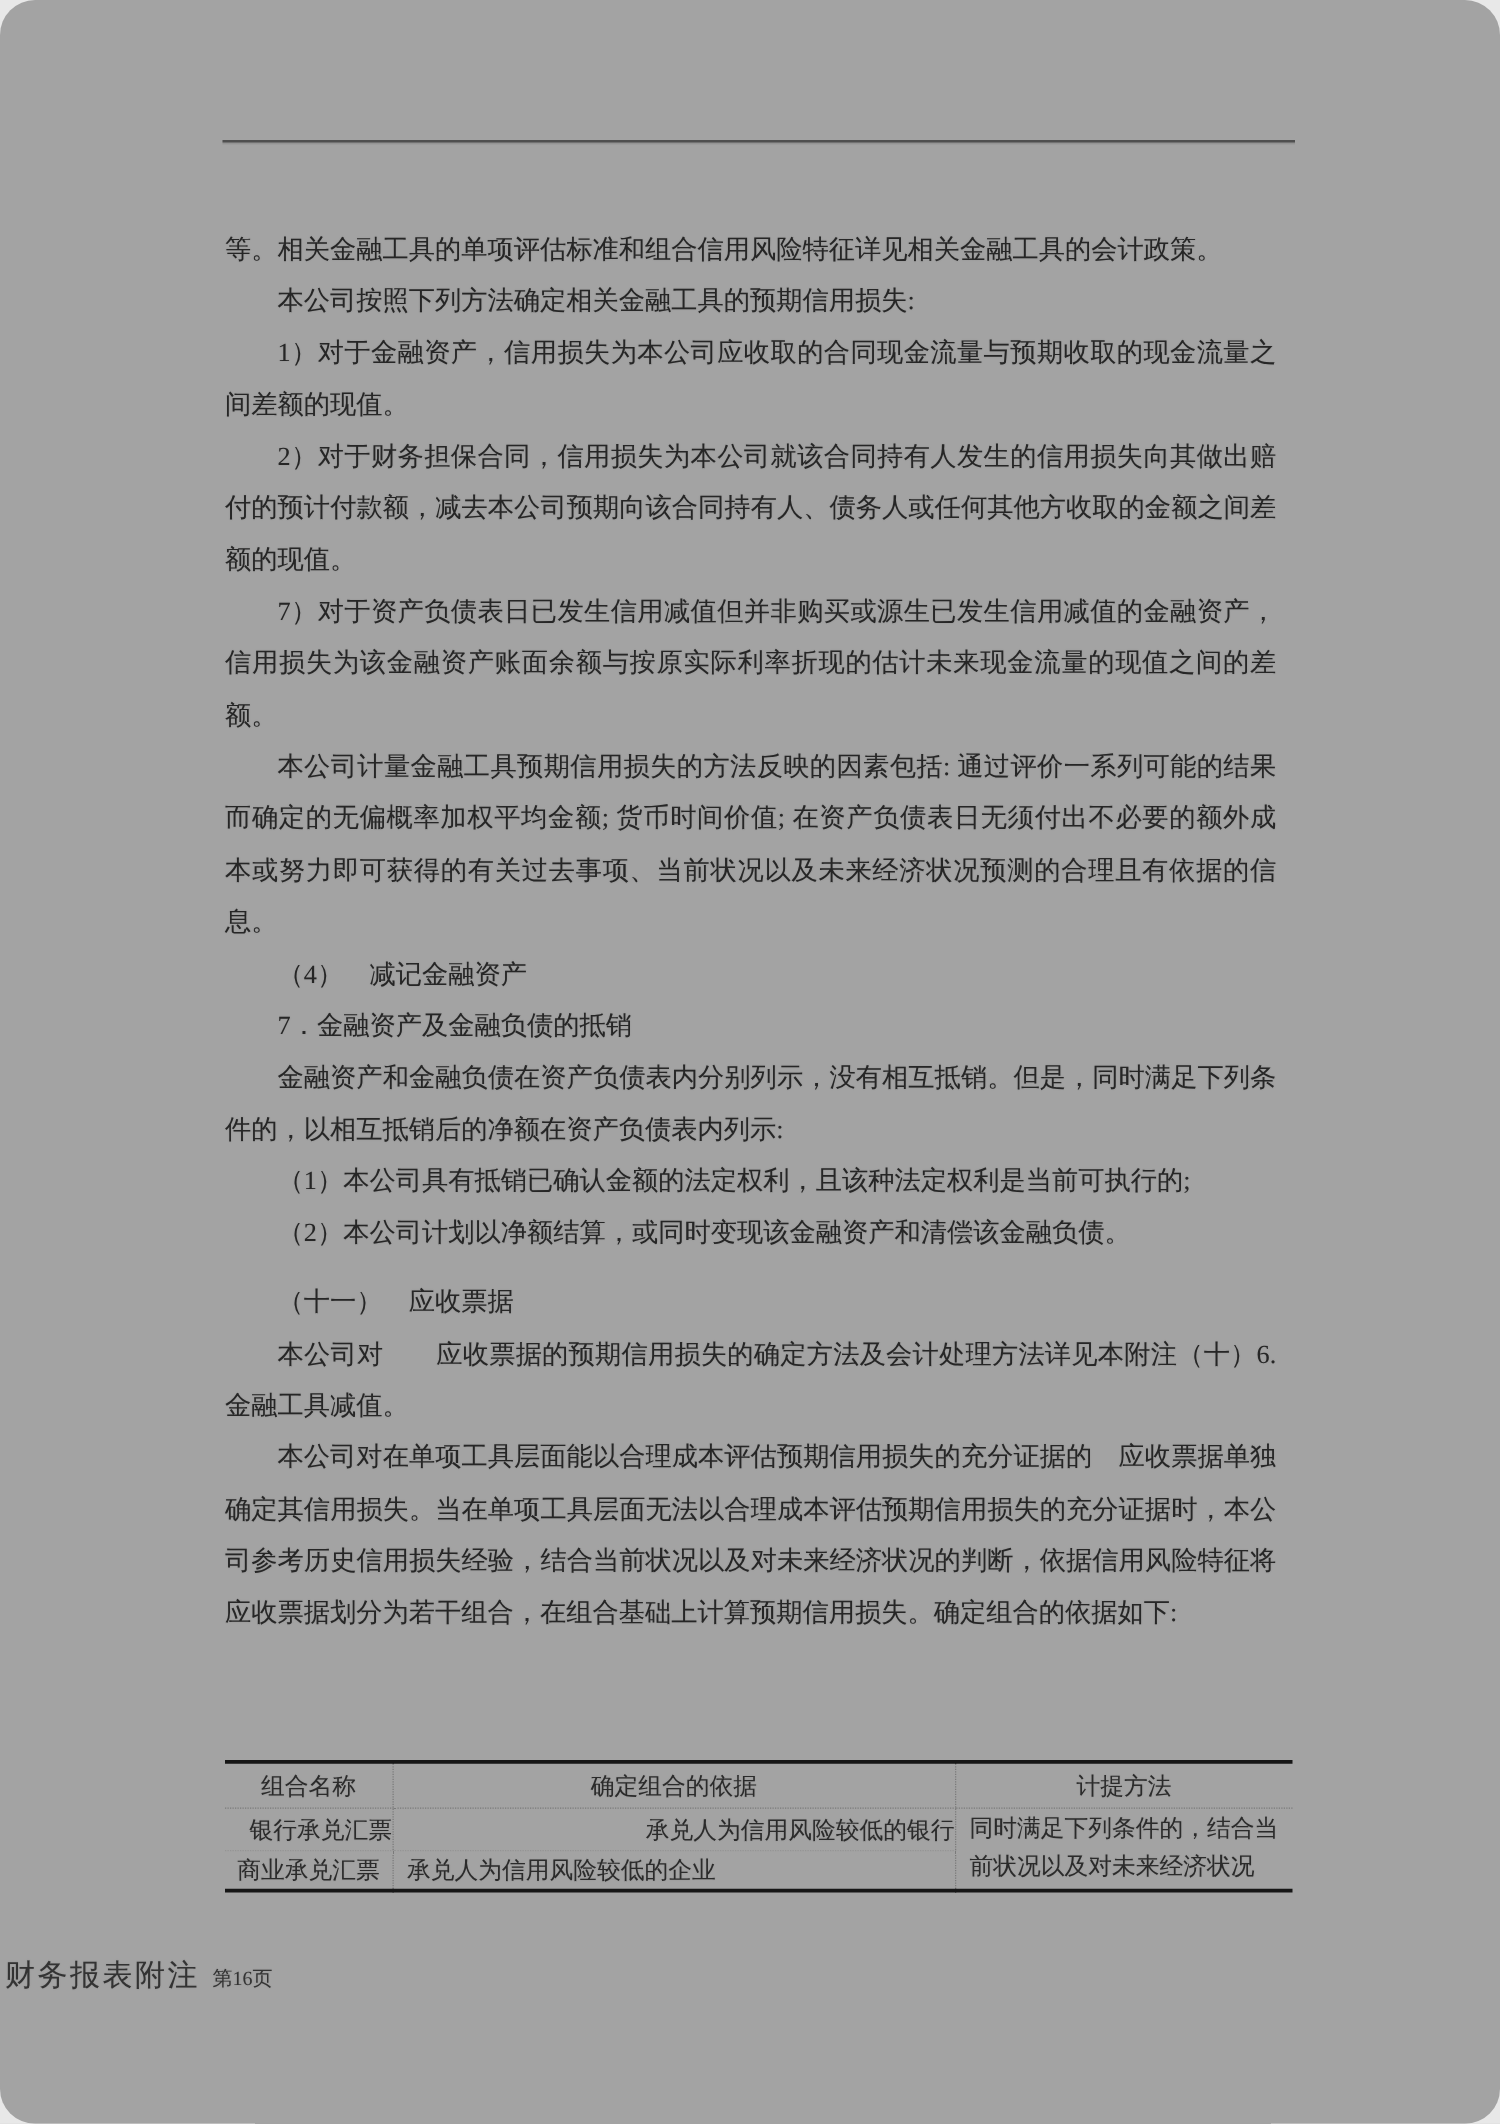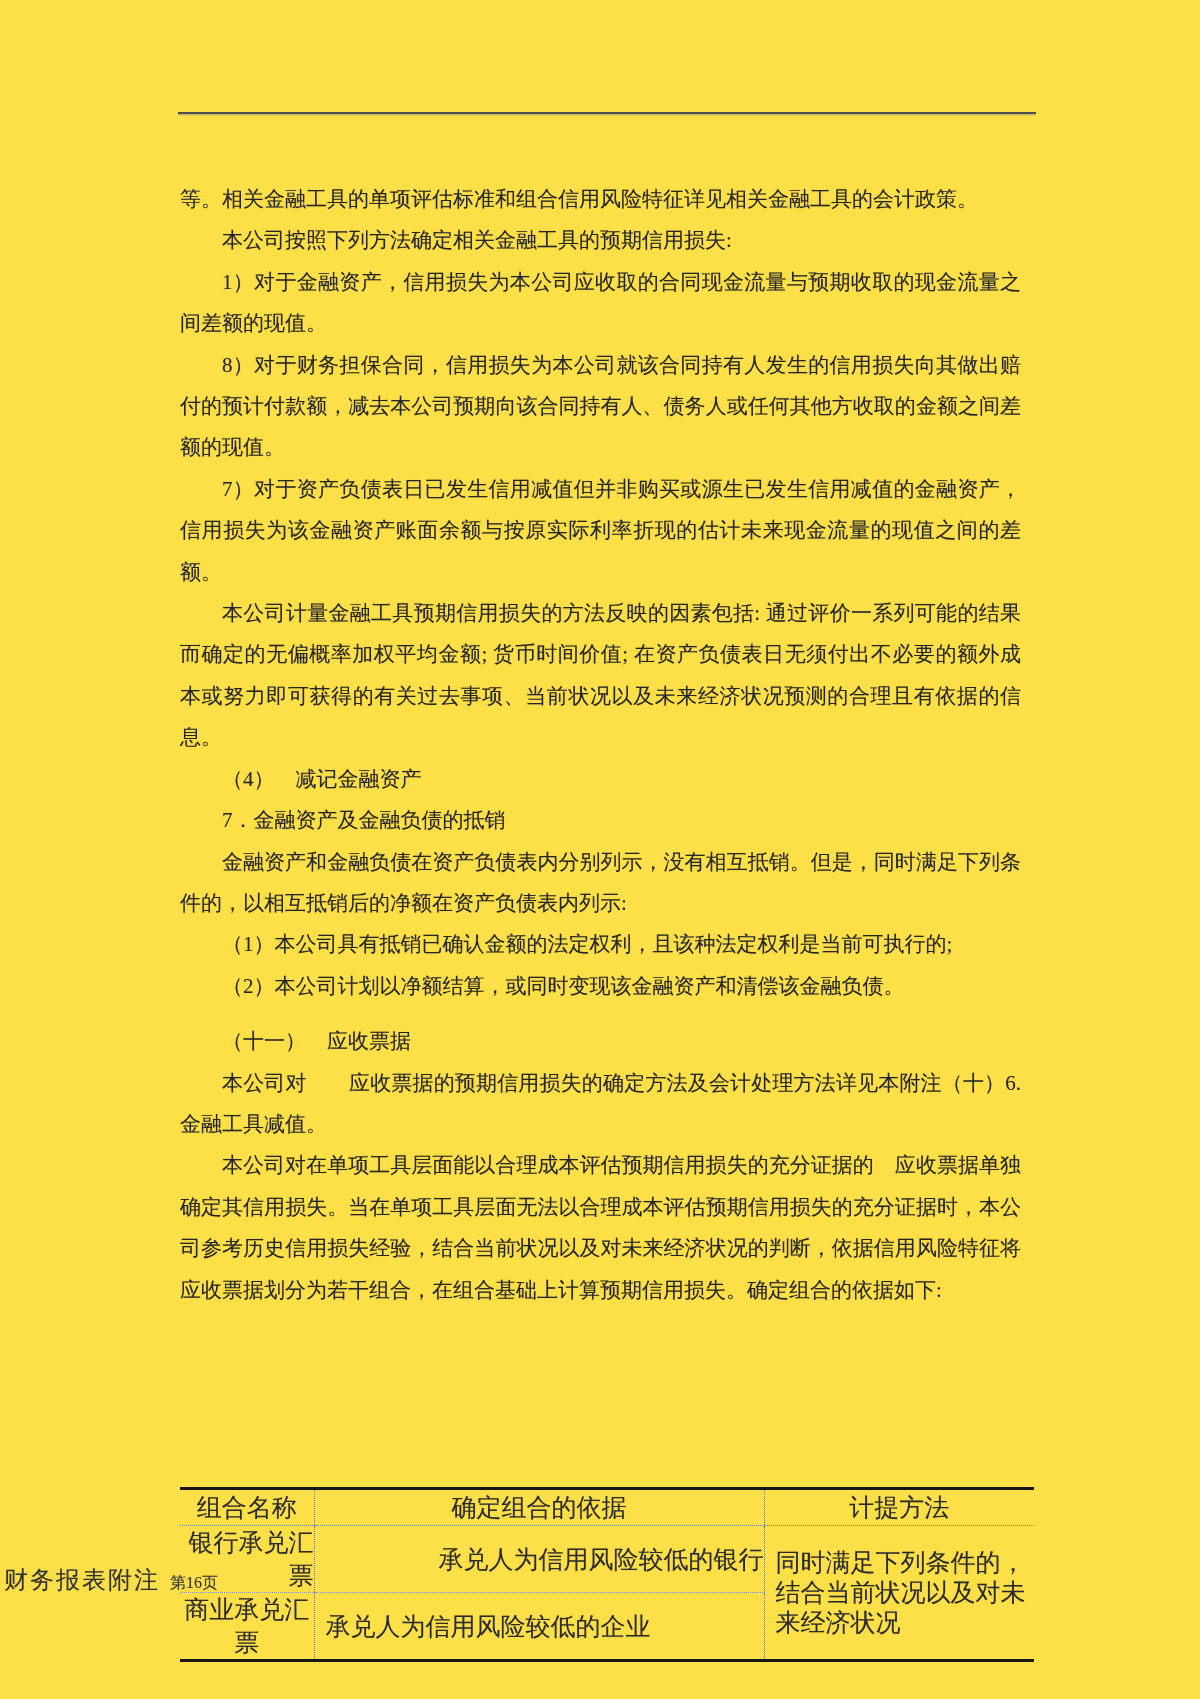--- a/index.html
+++ b/index.html
@@ -1,22 +1,23 @@
 <!DOCTYPE html>
 <html><head>
 <meta charset="utf-8">
 <style>
   html,body{margin:0;padding:0;background:#e8e8e8;}
   .page{
     position:relative;
     width:1200px;height:1699px;
     margin:0 auto;
-    background:#fde047;
+    background:#a3a3a3;
     font-family:"Liberation Serif","DejaVu Serif",serif;
     overflow:hidden;
+    border-radius:28px;
   }
   .header-rule{
     position:absolute;
     left:178px;top:112px;
     width:858px;height:2px;
     background:#4f4f4f;
     box-shadow:0 1.5px 0 rgba(130,130,130,.45);
   }
   .body-text{
     position:absolute;
@@ -27,25 +28,25 @@
     text-align:justify;
     color:#262626;
     text-shadow:0 0 1px rgba(80,80,80,.35);
   }
   .body-text p{margin:0;text-indent:2em;}
   .body-text p.no-indent{text-indent:0;}
   .body-text p.bold{font-weight:normal;}
   .body-text p.section-gap{margin-top:14px;}
   .notes-table{
     position:absolute;
-    left:180px;top:1487px;
+    left:180px;top:1408px;
     width:854px;
     border-collapse:collapse;
     table-layout:fixed;
-    font-size:25px;
+    font-size:19px;
     color:#2b2b2b;
     border-top:3px solid #161616;
     border-bottom:3px solid #161616;
     text-shadow:0 0 1px rgba(80,80,80,.3);
   }
   .notes-table col.c1{width:134px;}
   .notes-table col.c2{width:450px;}
   .notes-table col.c3{width:270px;}
   .notes-table th{
     font-weight:normal;
@@ -79,21 +80,21 @@
 <body>
 
 <div class="page">
 
   <div class="header-rule"></div>
 
   <div class="body-text">
     <p class="no-indent">等。相关金融工具的单项评估标准和组合信用风险特征详见相关金融工具的会计政策。</p>
     <p>本公司按照下列方法确定相关金融工具的预期信用损失:</p>
     <p>1）对于金融资产，信用损失为本公司应收取的合同现金流量与预期收取的现金流量之间差额的现值。</p>
-    <p>8）对于财务担保合同，信用损失为本公司就该合同持有人发生的信用损失向其做出赔付的预计付款额，减去本公司预期向该合同持有人、债务人或任何其他方收取的金额之间差额的现值。</p>
+    <p>2）对于财务担保合同，信用损失为本公司就该合同持有人发生的信用损失向其做出赔付的预计付款额，减去本公司预期向该合同持有人、债务人或任何其他方收取的金额之间差额的现值。</p>
     <p>7）对于资产负债表日已发生信用减值但并非购买或源生已发生信用减值的金融资产，信用损失为该金融资产账面余额与按原实际利率折现的估计未来现金流量的现值之间的差额。</p>
     <p>本公司计量金融工具预期信用损失的方法反映的因素包括: 通过评价一系列可能的结果而确定的无偏概率加权平均金额; 货币时间价值; 在资产负债表日无须付出不必要的额外成本或努力即可获得的有关过去事项、当前状况以及未来经济状况预测的合理且有依据的信息。</p>
     <p>（4）　减记金融资产</p>
     <p class="bold">7．金融资产及金融负债的抵销</p>
     <p>金融资产和金融负债在资产负债表内分别列示，没有相互抵销。但是，同时满足下列条件的，以相互抵销后的净额在资产负债表内列示:</p>
     <p>（1）本公司具有抵销已确认金额的法定权利，且该种法定权利是当前可执行的;</p>
     <p>（2）本公司计划以净额结算，或同时变现该金融资产和清偿该金融负债。</p>
     <p class="bold section-gap">（十一）　应收票据</p>
     <p>本公司对　　应收票据的预期信用损失的确定方法及会计处理方法详见本附注（十）6.金融工具减值。</p>
     <p>本公司对在单项工具层面能以合理成本评估预期信用损失的充分证据的　应收票据单独确定其信用损失。当在单项工具层面无法以合理成本评估预期信用损失的充分证据时，本公司参考历史信用损失经验，结合当前状况以及对未来经济状况的判断，依据信用风险特征将　应收票据划分为若干组合，在组合基础上计算预期信用损失。确定组合的依据如下:</p>

